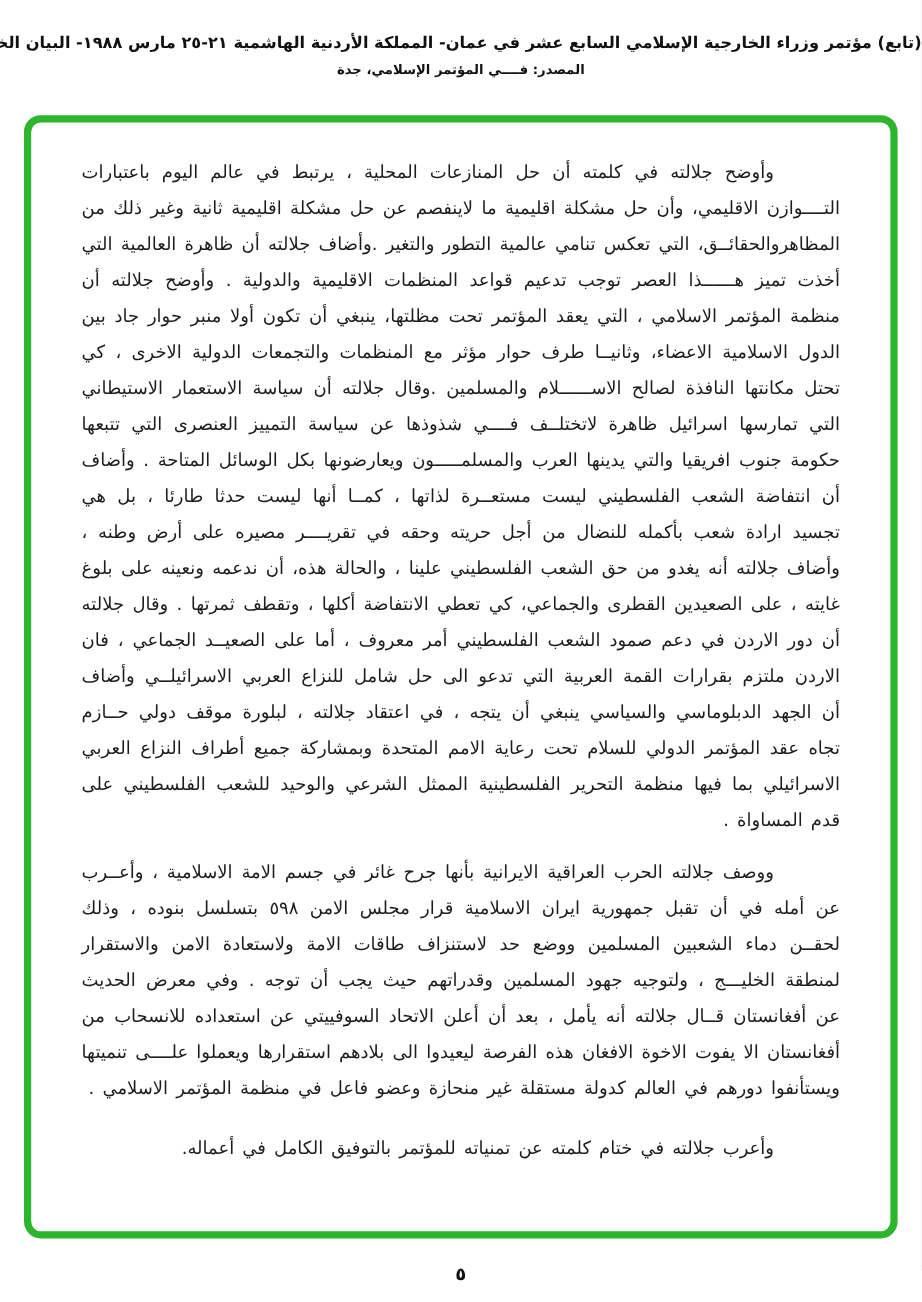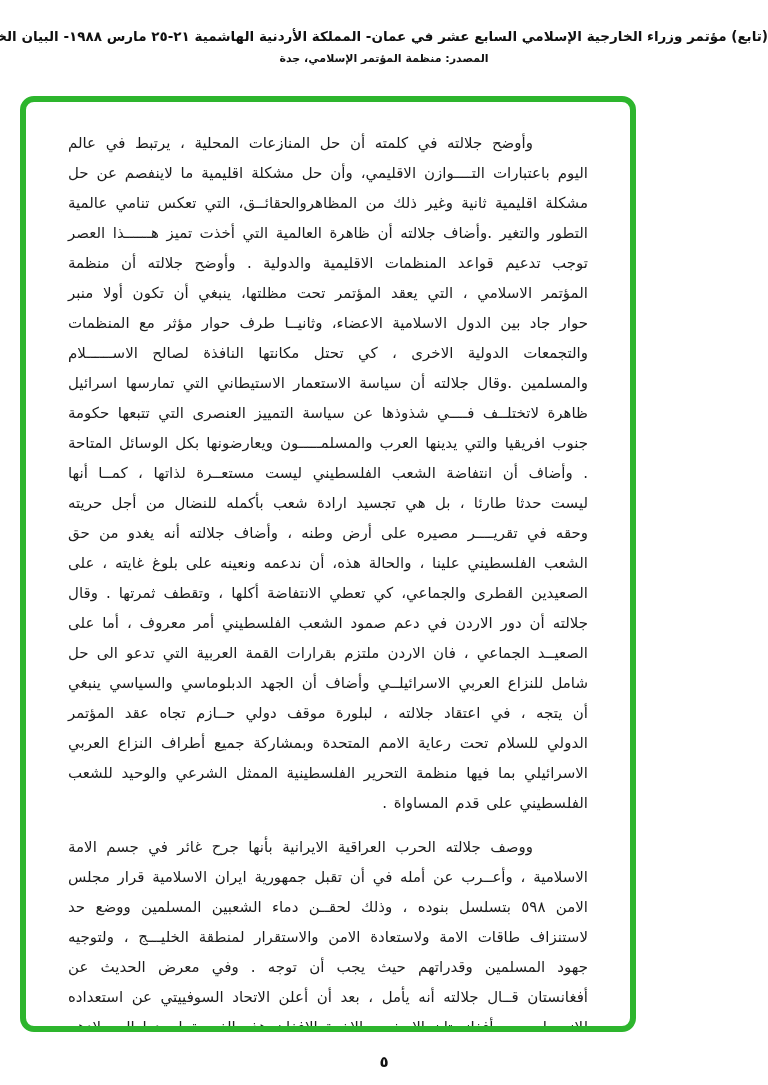--- a/index.html
+++ b/index.html
@@ -37,21 +37,21 @@
   .header-source {
     margin-top: 8px;
     font-size: 11px;
     font-weight: bold;
     color: #111;
   }
   .content-box {
     position: absolute;
     left: 20px;
     top: 96px;
-    width: 616px;
+    width: 728px;
     height: 936px;
     border: 6px solid var(--border-green);
     border-radius: 14px;
     padding: 26px 42px 20px 42px;
     direction: rtl;
     overflow: hidden;
     background: var(--background);
   }
   .para {
     font-size: 15px;
@@ -77,21 +77,21 @@
     color: #111;
   }
 </style>
 </head>
 <body>
 
 <div class="page">
 
   <div class="header">
     <div class="header-title">(تابع) مؤتمر وزراء الخارجية الإسلامي السابع عشر في عمان- المملكة الأردنية الهاشمية ٢١-٢٥ مارس ١٩٨٨- البيان الختامي</div>
-    <div class="header-source">المصدر: منظمة المؤتمر الإسلامي، جدة</div>
+    <div class="header-source">المصدر: فــــي المؤتمر الإسلامي، جدة</div>
   </div>
 
   <div class="content-box">
     <div class="para">وأوضح جلالته في كلمته أن حل المنازعات المحلية ، يرتبط في عالم اليوم باعتبارات التــــوازن الاقليمي، وأن حل مشكلة اقليمية ما لاينفصم عن حل مشكلة اقليمية ثانية وغير ذلك من المظاهروالحقائــق، التي تعكس تنامي عالمية التطور والتغير .وأضاف جلالته أن ظاهرة العالمية التي أخذت تميز هــــــذا العصر توجب تدعيم قواعد المنظمات الاقليمية والدولية . وأوضح جلالته أن منظمة المؤتمر الاسلامي ، التي يعقد المؤتمر تحت مظلتها، ينبغي أن تكون أولا منبر حوار جاد بين الدول الاسلامية الاعضاء، وثانيــا طرف حوار مؤثر مع المنظمات والتجمعات الدولية الاخرى ، كي تحتل مكانتها النافذة لصالح الاســــــلام والمسلمين .وقال جلالته أن سياسة الاستعمار الاستيطاني التي تمارسها اسرائيل ظاهرة لاتختلــف فــــي شذوذها عن سياسة التمييز العنصرى التي تتبعها حكومة جنوب افريقيا والتي يدينها العرب والمسلمـــــون ويعارضونها بكل الوسائل المتاحة . وأضاف أن انتفاضة الشعب الفلسطيني ليست مستعــرة لذاتها ، كمــا أنها ليست حدثا طارئا ، بل هي تجسيد ارادة شعب بأكمله للنضال من أجل حريته وحقه في تقريــــر مصيره على أرض وطنه ، وأضاف جلالته أنه يغدو من حق الشعب الفلسطيني علينا ، والحالة هذه، أن ندعمه ونعينه على بلوغ غايته ، على الصعيدين القطرى والجماعي، كي تعطي الانتفاضة أكلها ، وتقطف ثمرتها . وقال جلالته أن دور الاردن في دعم صمود الشعب الفلسطيني أمر معروف ، أما على الصعيــد الجماعي ، فان الاردن ملتزم بقرارات القمة العربية التي تدعو الى حل شامل للنزاع العربي الاسرائيلــي وأضاف أن الجهد الدبلوماسي والسياسي ينبغي أن يتجه ، في اعتقاد جلالته ، لبلورة موقف دولي حــازم تجاه عقد المؤتمر الدولي للسلام تحت رعاية الامم المتحدة وبمشاركة جميع أطراف النزاع العربي الاسرائيلي بما فيها منظمة التحرير الفلسطينية الممثل الشرعي والوحيد للشعب الفلسطيني على قدم المساواة .</div>
     <div class="para">ووصف جلالته الحرب العراقية الايرانية بأنها جرح غائر في جسم الامة الاسلامية ، وأعــرب عن أمله في أن تقبل جمهورية ايران الاسلامية قرار مجلس الامن ٥٩٨ بتسلسل بنوده ، وذلك لحقــن دماء الشعبين المسلمين ووضع حد لاستنزاف طاقات الامة ولاستعادة الامن والاستقرار لمنطقة الخليـــج ، ولتوجيه جهود المسلمين وقدراتهم حيث يجب أن توجه . وفي معرض الحديث عن أفغانستان قــال جلالته أنه يأمل ، بعد أن أعلن الاتحاد السوفييتي عن استعداده للانسحاب من أفغانستان الا يفوت الاخوة الافغان هذه الفرصة ليعيدوا الى بلادهم استقرارها ويعملوا علــــى تنميتها ويستأنفوا دورهم في العالم كدولة مستقلة غير منحازة وعضو فاعل في منظمة المؤتمر الاسلامي .</div>
     <div class="para closing">وأعرب جلالته في ختام كلمته عن تمنياته للمؤتمر بالتوفيق الكامل في أعماله.</div>
   </div>
 
   <div class="page-number">٥</div>
 

